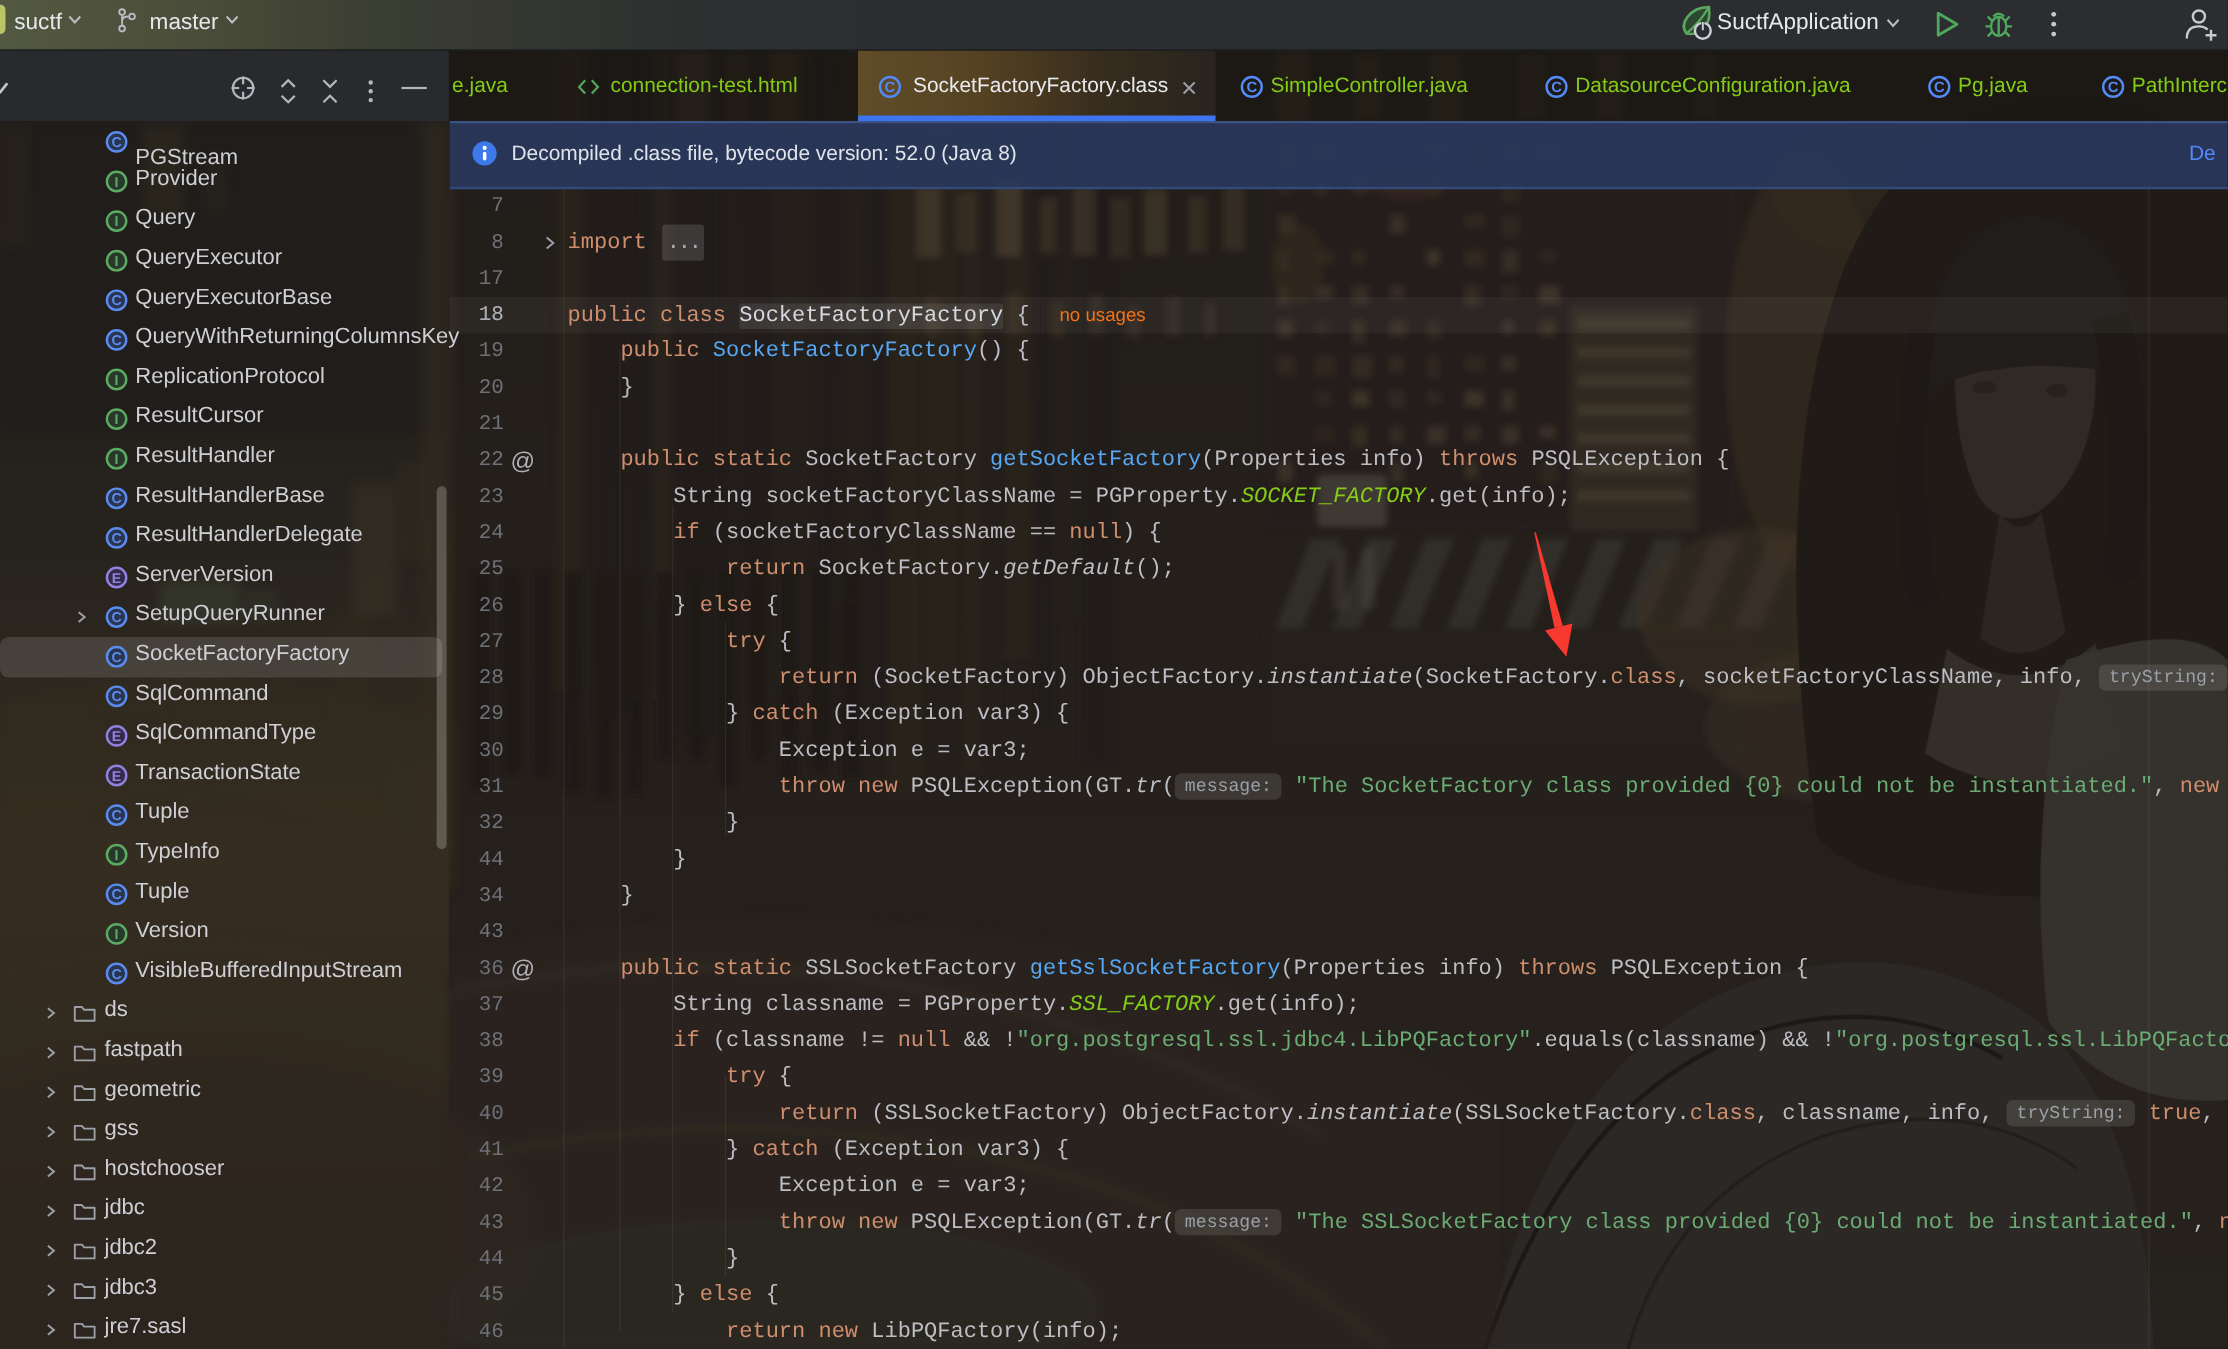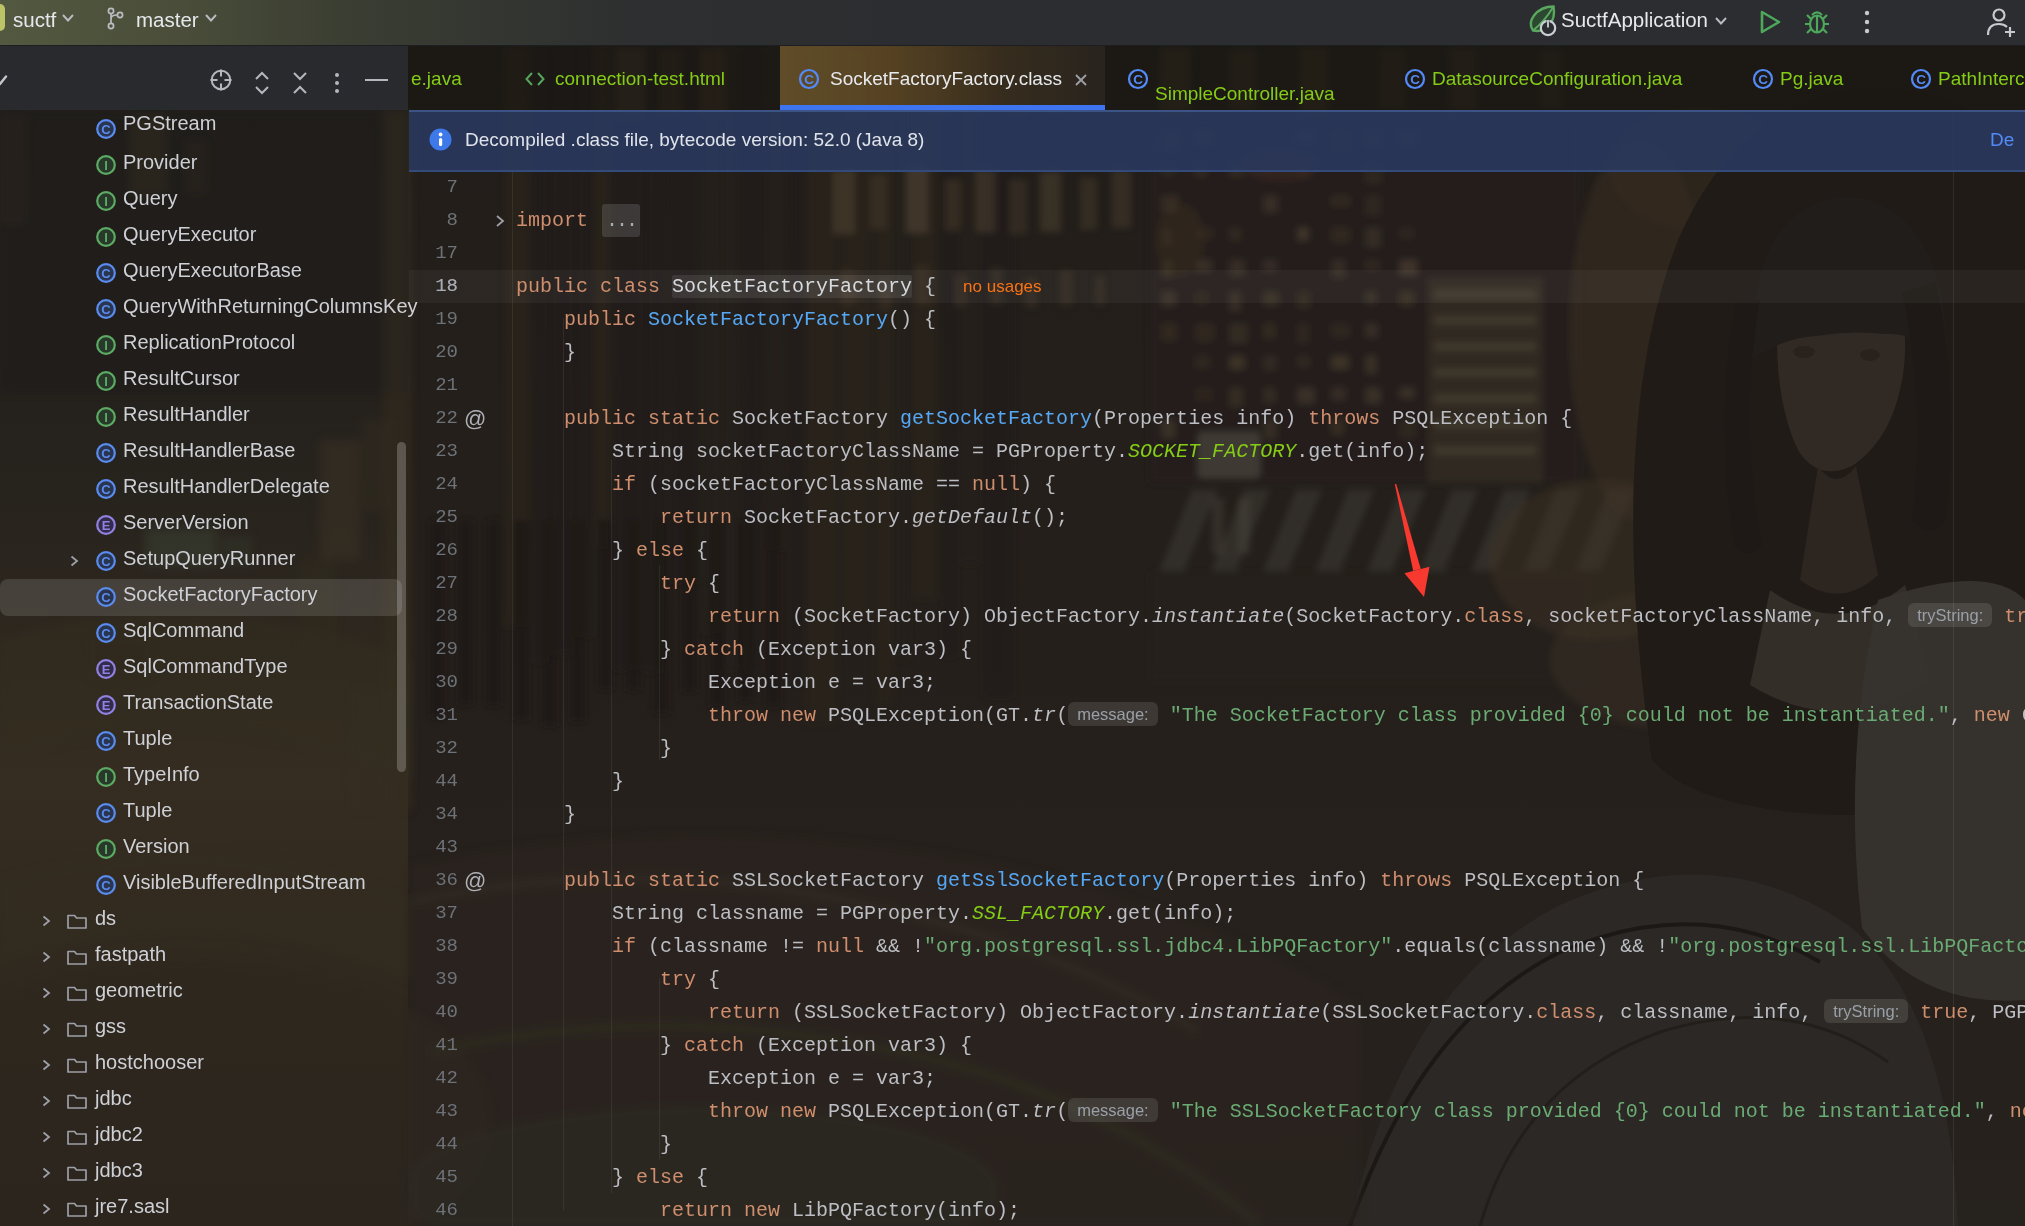--- a/index.html
+++ b/index.html
@@ -7,21 +7,21 @@
 .tl{font-size:20px;color:#ced0d6;white-space:nowrap}
 .tabt{font-size:19px;color:#84cc16;white-space:nowrap}
 .tabsel{font-size:19px;color:#e8eaee;white-space:nowrap}
 #code{position:absolute;left:516px;top:171px;font-family:"Liberation Mono",monospace;font-size:20px;color:#bcbec4;white-space:pre}
 #code .cl{height:33px;line-height:33px}
 #gut{position:absolute;left:398px;top:171px;width:60px;text-align:right;font-family:"Liberation Mono",monospace;font-size:19px;color:#6d7178}
 #gut .gl{height:33px;line-height:33px}
 .k{color:#cf8e6d} .b{color:#56a8f5} .c{color:#84cc16;font-style:italic}
 .it{font-style:italic} .s{color:#6aab73}
 .hint{font-family:"Liberation Sans",sans-serif;font-size:17px;color:#f97316;margin-left:27px}
-.pill{display:inline-block;font-family:Liberation Sans, sans-serif;font-size:16.5px;line-height:24px;color:#9aa0a8;background:rgba(255,255,255,0.11);border-radius:6px;padding:0 9px;vertical-align:1px}
+.pill{display:inline-block;font-family:Liberation Mono, monospace;font-size:16.5px;line-height:24px;color:#9aa0a8;background:rgba(255,255,255,0.11);border-radius:6px;padding:0 9px;vertical-align:1px}
 .fold{display:inline-block;background:rgba(255,255,255,0.13);border-radius:3px;color:#a8abb0;padding:0 4px;margin-left:2px;letter-spacing:-2px}
 .hlid{background:rgba(255,255,255,0.09);color:#d6d9de;border-radius:2px}
 </style></head><body>
 
 <svg class="abs" style="left:0;top:0" width="2025" height="1226" viewBox="0 0 2025 1226">
 <defs>
       <linearGradient id="lpan" x1="0" y1="0" x2="0" y2="1">
         <stop offset="0" stop-color="#2b2824"></stop>
         <stop offset="0.38" stop-color="#3a3128"></stop>
         <stop offset="0.62" stop-color="#58462f"></stop>
@@ -297,21 +297,21 @@
 <div class="abs" style="left:464px;top:402px;height:33px;line-height:33px;font-size:22px;color:#aeb1b7">@</div>
 <div class="abs" style="left:464px;top:864px;height:33px;line-height:33px;font-size:22px;color:#aeb1b7">@</div>
 <svg class="abs" style="left:492px;top:213px" width="16" height="16" viewBox="0 0 16 16">
     <path d="M5 3 L11 8 L5 13" fill="none" stroke="#9da0a8" stroke-width="1.8"></path>
   </svg>
 <div class="abs" style="left:0;top:110px;width:408px;height:1116px;background:rgba(24,24,26,0.28)"></div>
 <svg class="abs" style="left:95px;top:118px" width="22" height="22">
     <circle cx="11" cy="11" r="8.8" fill="#2a3550" stroke="#5a8cf0" stroke-width="2.2"></circle>
     <text x="11" y="15.6" text-anchor="middle" font-family="Liberation Sans" font-size="13" font-weight="bold" fill="#5a8cf0">C</text>
   </svg>
-<div class="abs tl" style="left:123px;top:112px">PGStream</div>
+<div class="abs tl" style="left:123px;top:132px">PGStream</div>
 <svg class="abs" style="left:95px;top:154px" width="22" height="22">
     <circle cx="11" cy="11" r="8.8" fill="#28392b" stroke="#5dab62" stroke-width="2.2"></circle>
     <text x="11" y="15.6" text-anchor="middle" font-family="Liberation Sans" font-size="13" font-weight="bold" fill="#5dab62">I</text>
   </svg>
 <div class="abs tl" style="left:123px;top:151px">Provider</div>
 <svg class="abs" style="left:95px;top:190px" width="22" height="22">
     <circle cx="11" cy="11" r="8.8" fill="#28392b" stroke="#5dab62" stroke-width="2.2"></circle>
     <text x="11" y="15.6" text-anchor="middle" font-family="Liberation Sans" font-size="13" font-weight="bold" fill="#5dab62">I</text>
   </svg>
 <div class="abs tl" style="left:123px;top:187px">Query</div>
@@ -490,21 +490,21 @@
   </svg>
 <div class="abs tabsel" style="left:830px;top:68px">SocketFactoryFactory.class</div>
 <svg class="abs" style="left:1072px;top:71px" width="18" height="18" viewBox="0 0 18 18">
     <path d="M4 4 L14 14 M14 4 L4 14" stroke="#9da0a8" stroke-width="1.8"></path>
   </svg>
 <div class="abs" style="left:780px;top:105px;width:325px;height:5px;background:#3f74f0"></div>
 <svg class="abs" style="left:1127px;top:68px" width="22" height="22">
     <circle cx="11" cy="11" r="9" fill="none" stroke="#548af7" stroke-width="2.2"></circle>
     <text x="11" y="15.8" text-anchor="middle" font-family="Liberation Sans" font-size="13.5" font-weight="bold" fill="#548af7">C</text>
   </svg>
-<div class="abs tabt" style="left:1155px;top:83px">SimpleController.java</div>
+<div class="abs tabt" style="left:1155px;top:68px">SimpleController.java</div>
 <svg class="abs" style="left:1404px;top:68px" width="22" height="22">
     <circle cx="11" cy="11" r="9" fill="none" stroke="#548af7" stroke-width="2.2"></circle>
     <text x="11" y="15.8" text-anchor="middle" font-family="Liberation Sans" font-size="13.5" font-weight="bold" fill="#548af7">C</text>
   </svg>
 <div class="abs tabt" style="left:1432px;top:68px">DatasourceConfiguration.java</div>
 <svg class="abs" style="left:1752px;top:68px" width="22" height="22">
     <circle cx="11" cy="11" r="9" fill="none" stroke="#548af7" stroke-width="2.2"></circle>
     <text x="11" y="15.8" text-anchor="middle" font-family="Liberation Sans" font-size="13.5" font-weight="bold" fill="#548af7">C</text>
   </svg>
 <div class="abs tabt" style="left:1780px;top:68px">Pg.java</div>

